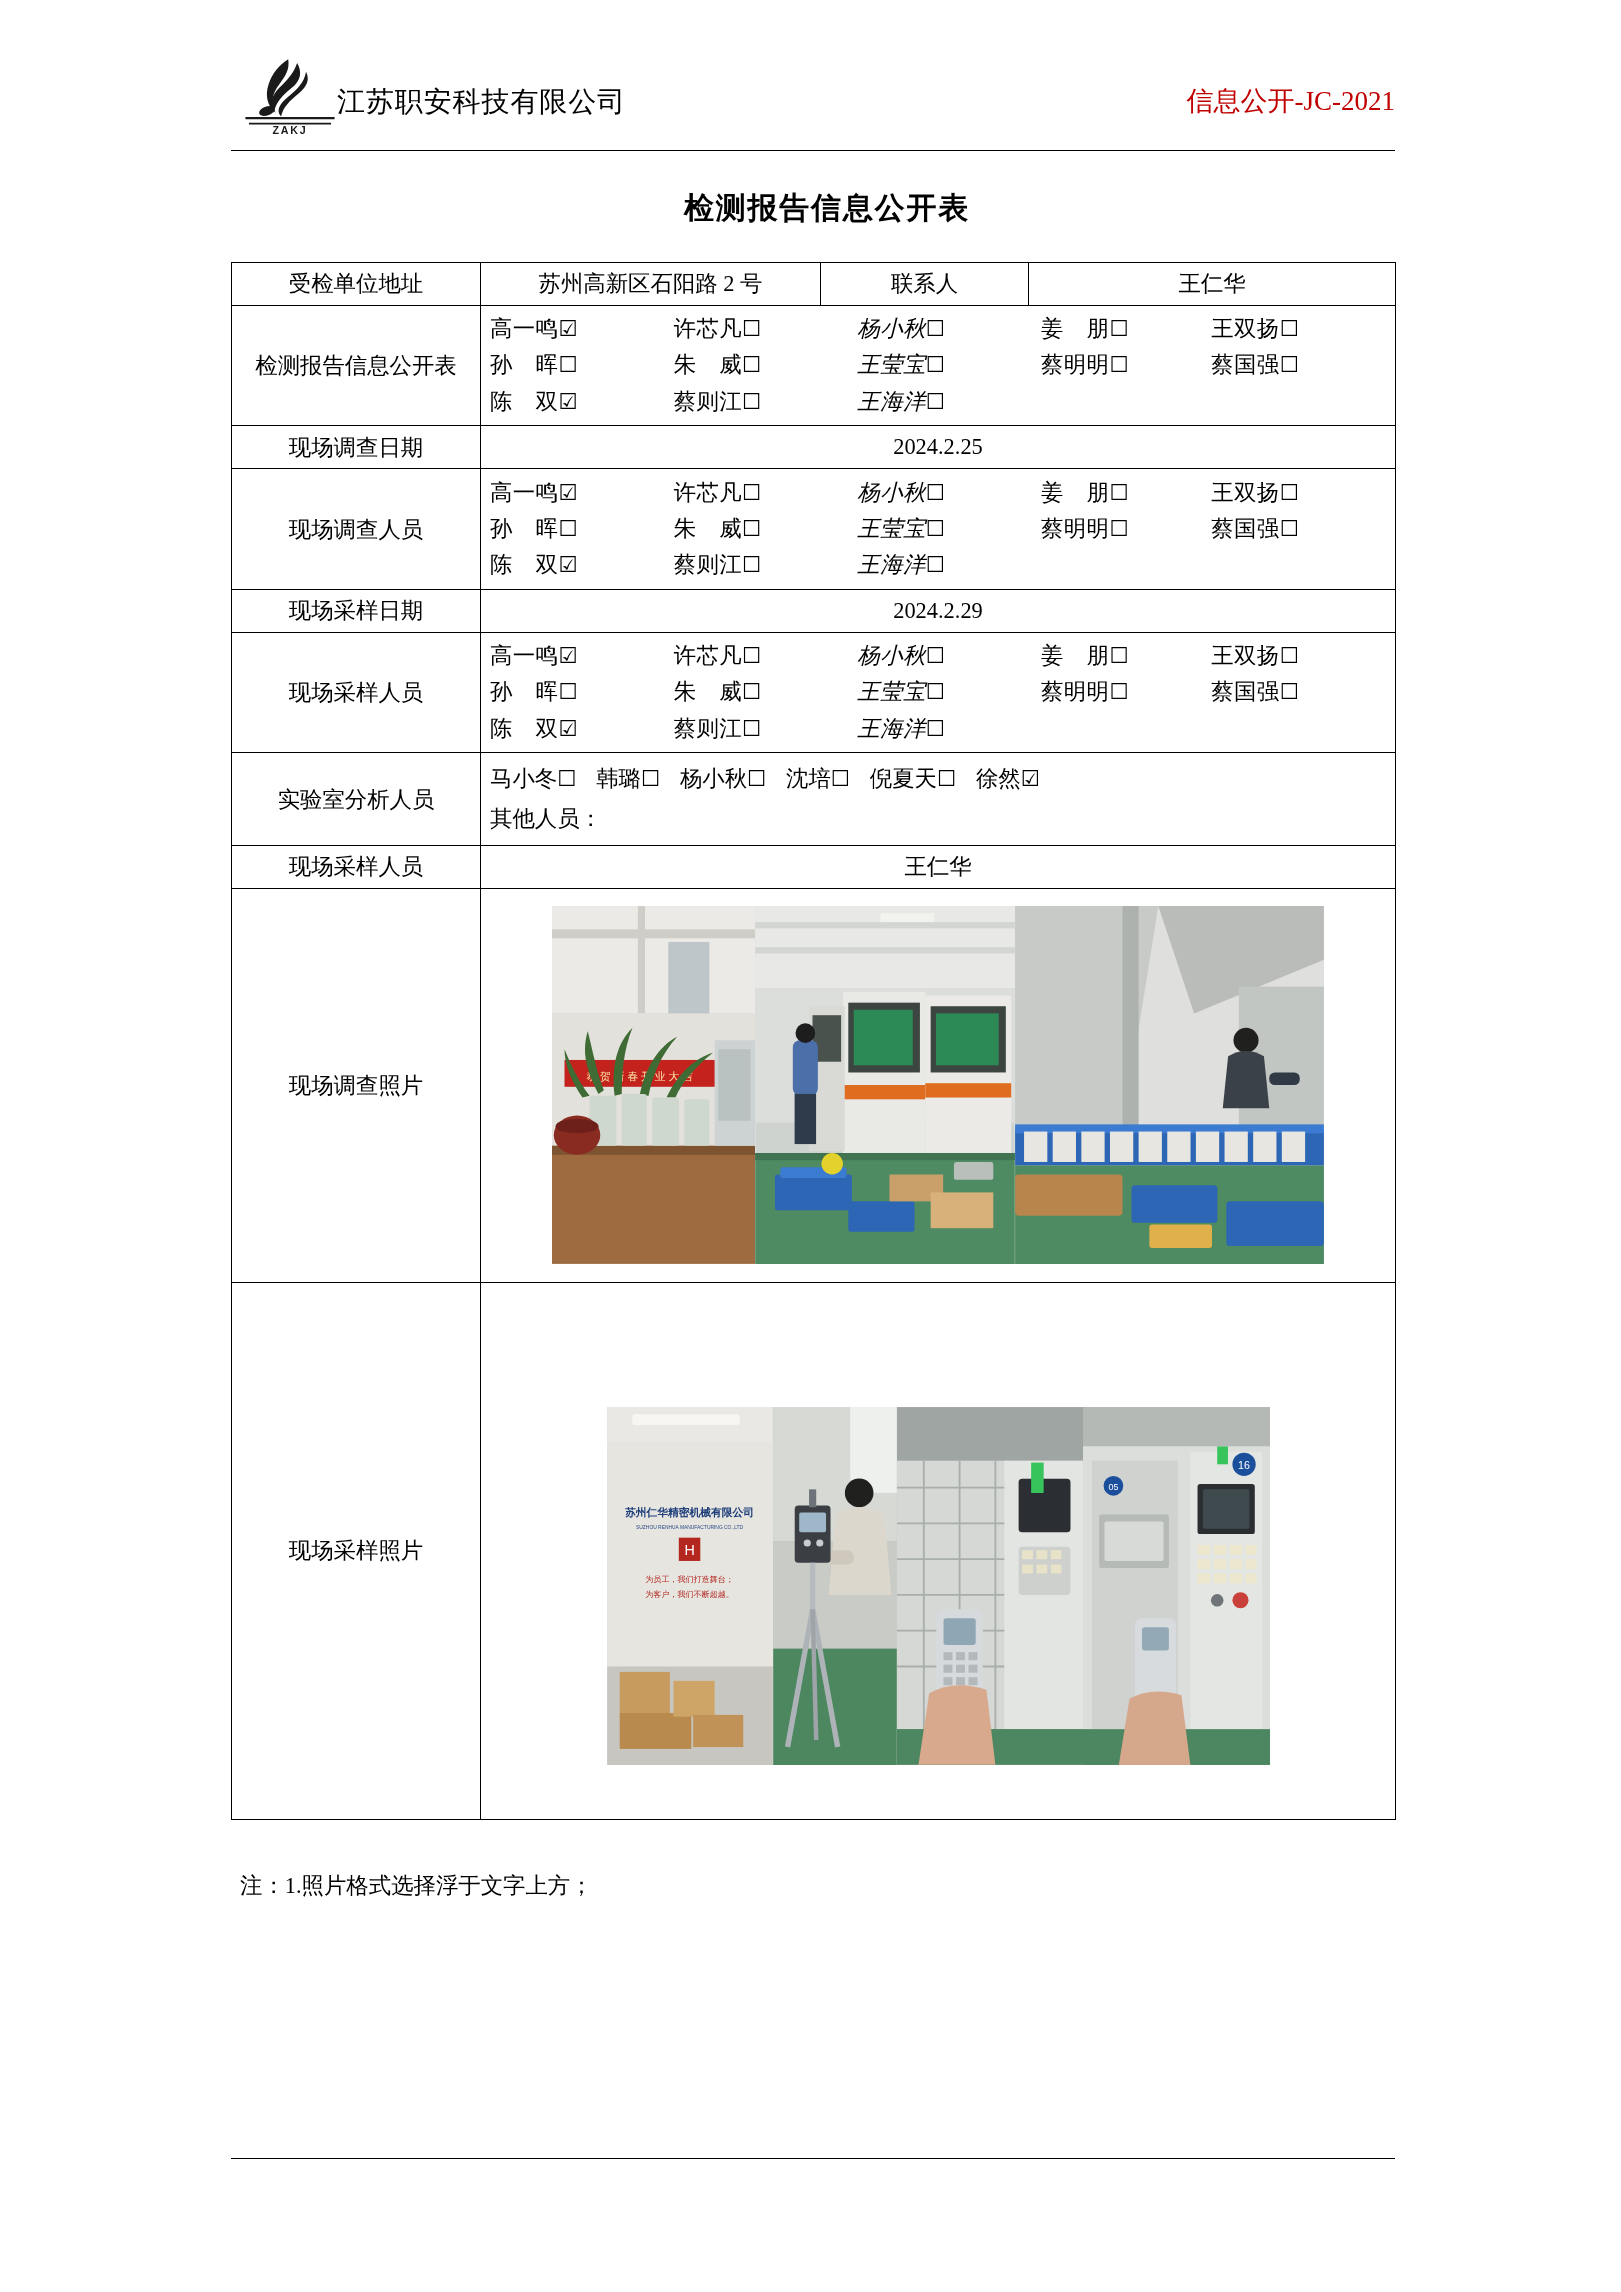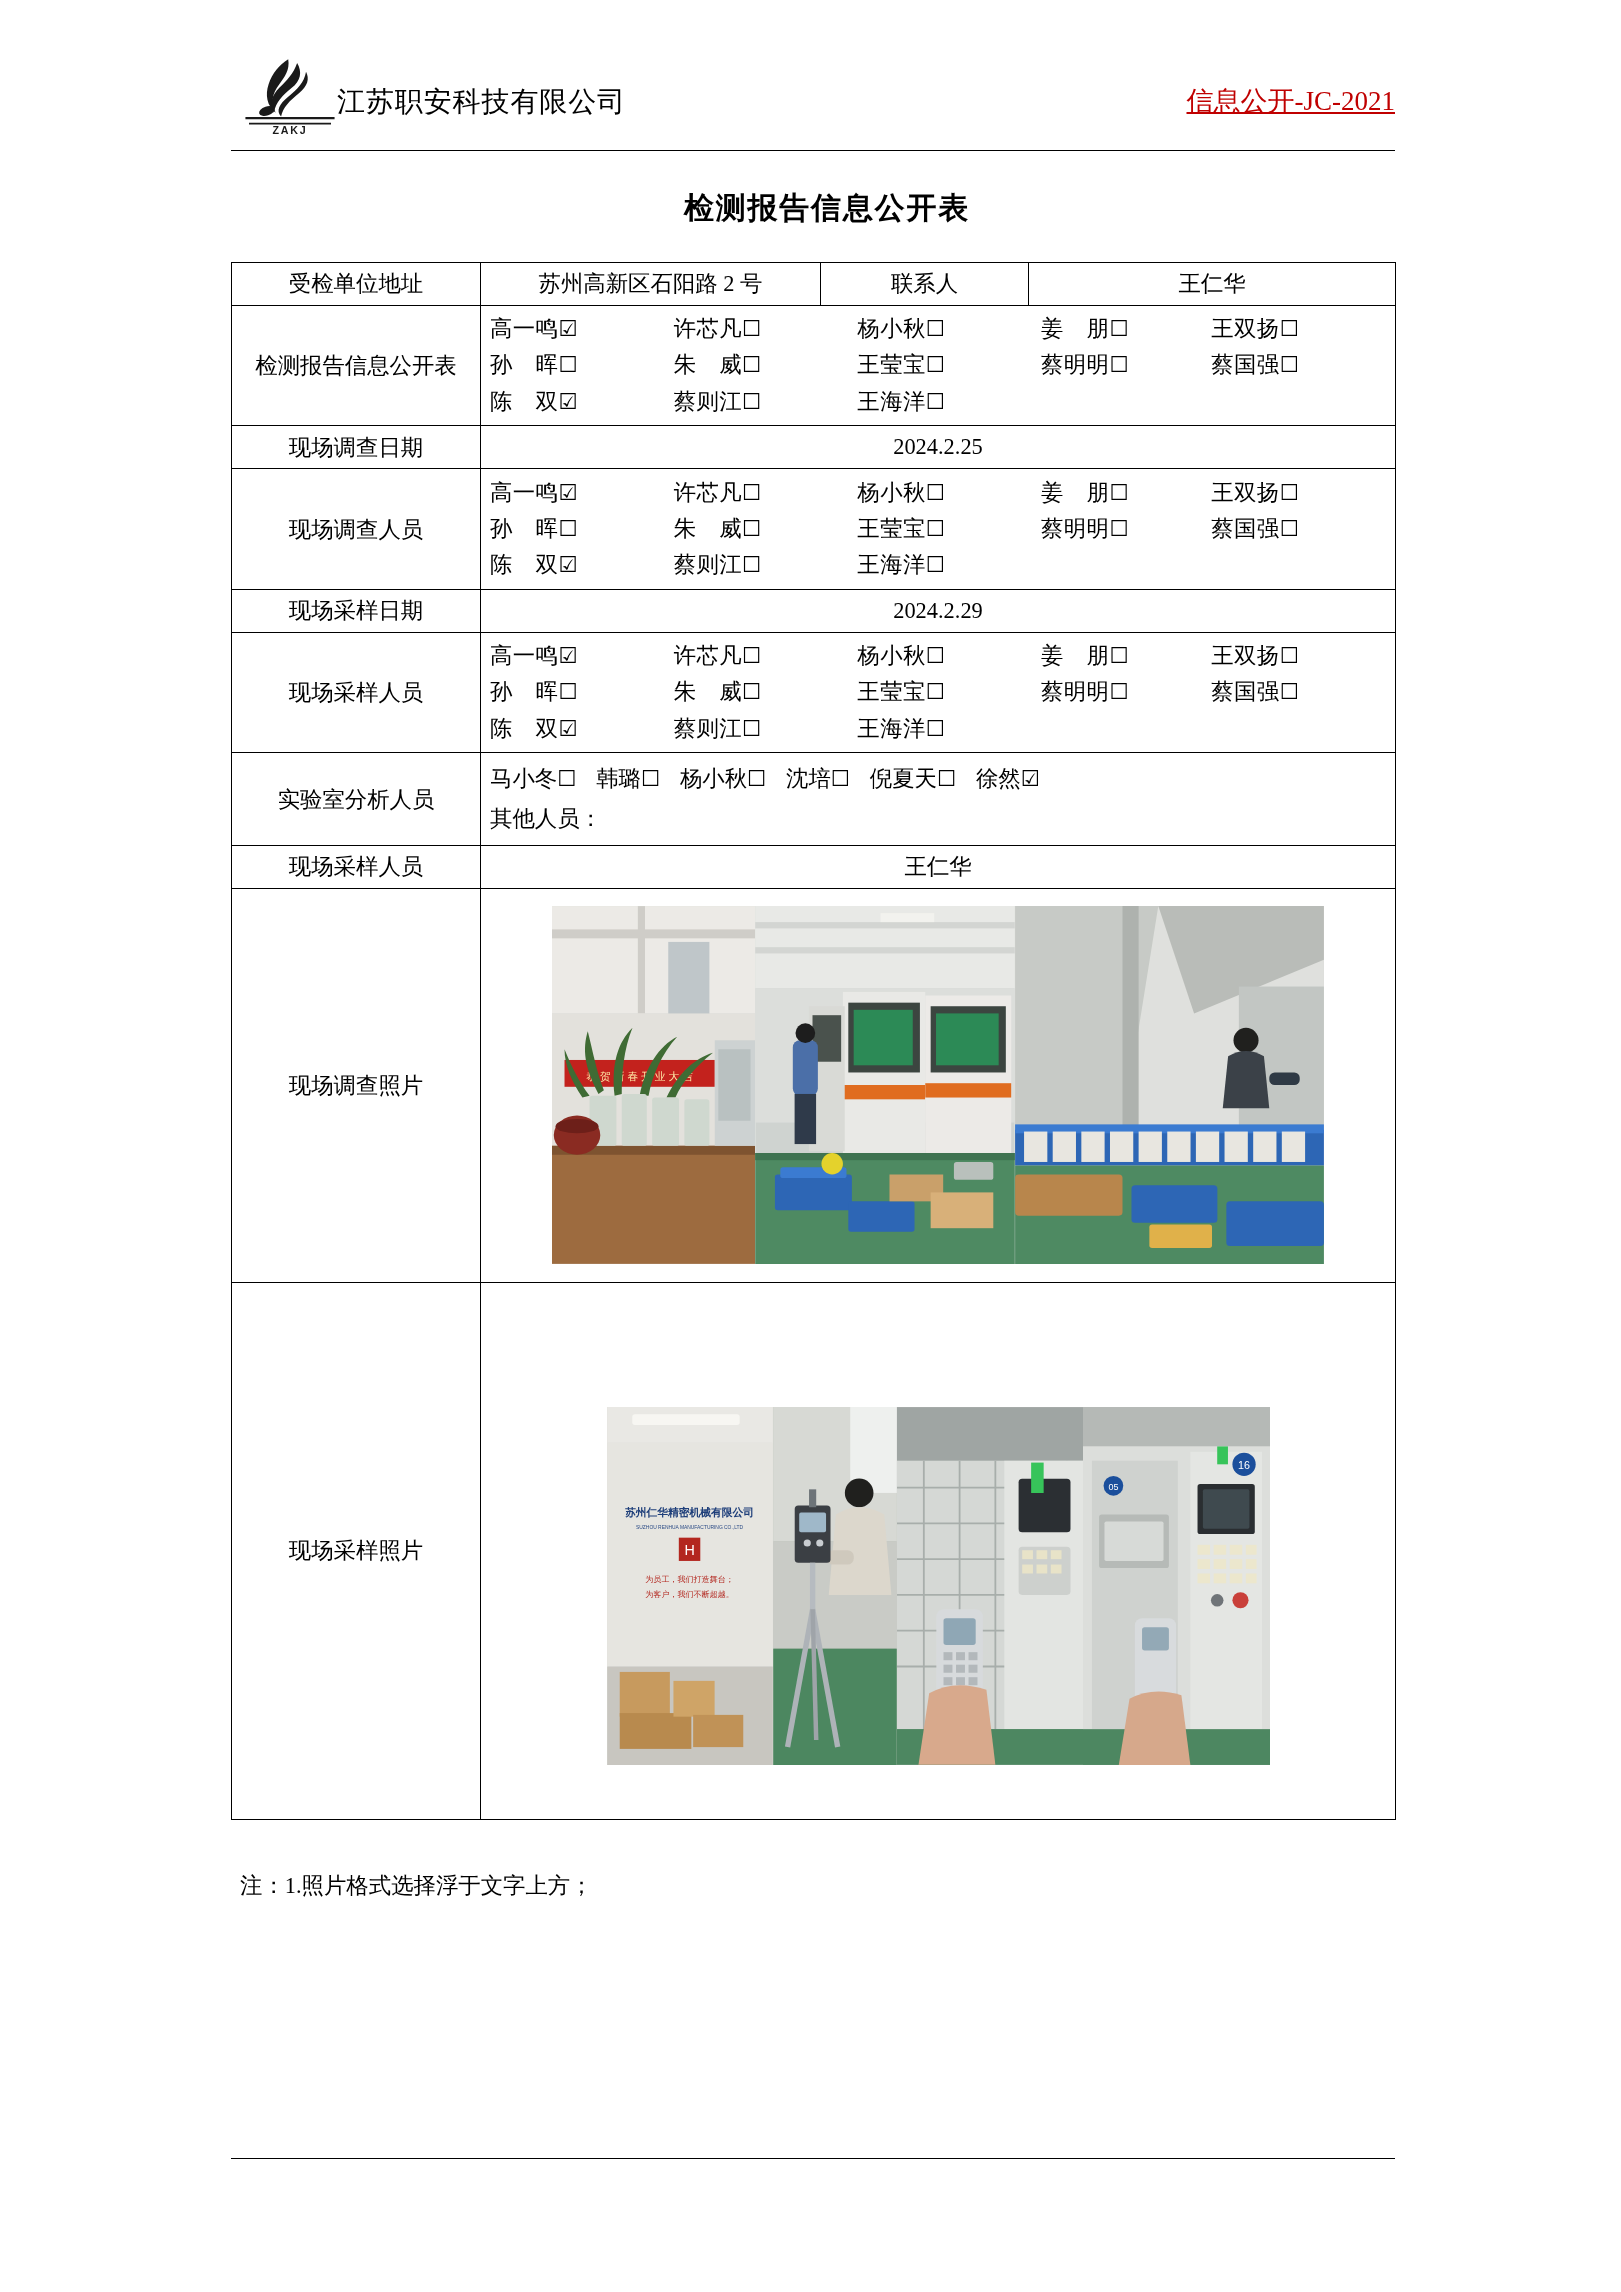--- a/index.html
+++ b/index.html
@@ -41,21 +41,20 @@
     letter-spacing: 0.9px;
     white-space: nowrap;
   }
   .doc-code {
     position: absolute;
     right: 0;
     top: 29px;
     font-size: 27px;
     color: #c00000;
     white-space: nowrap;
-    text-decoration: underline;
   }
   .header-rule {
     position: absolute;
     left: 231px;
     top: 150px;
     width: 1164px;
     height: 0;
     border-top: 1.8px solid #000;
   }
   .doc-title {
@@ -97,21 +96,21 @@
     display: flex;
     width: 100%;
   }
   .pitem {
     white-space: nowrap;
     display: inline-block;
   }
   
   .w1 { width: 20.5%; }
   .w2 { width: 20.5%; }
-  .w3 { width: 20.5%; }
+  .w3 { width: 20.5%; font-style: italic; }
   .w4 { width: 19%; }
   .w5 { width: 19.5%; }
   .box { font-family: "DejaVu Sans", sans-serif; font-size: 21.5px; }
   .nm-gap { letter-spacing: 0.4px; }
   .lab-sub { padding: 9px 12.5px; line-height: 1.8; font-size: 22.4px; }
   
   .photo-cell { padding: 0; }
   .photo-strip {
     display: flex;
     margin: 0 auto;

